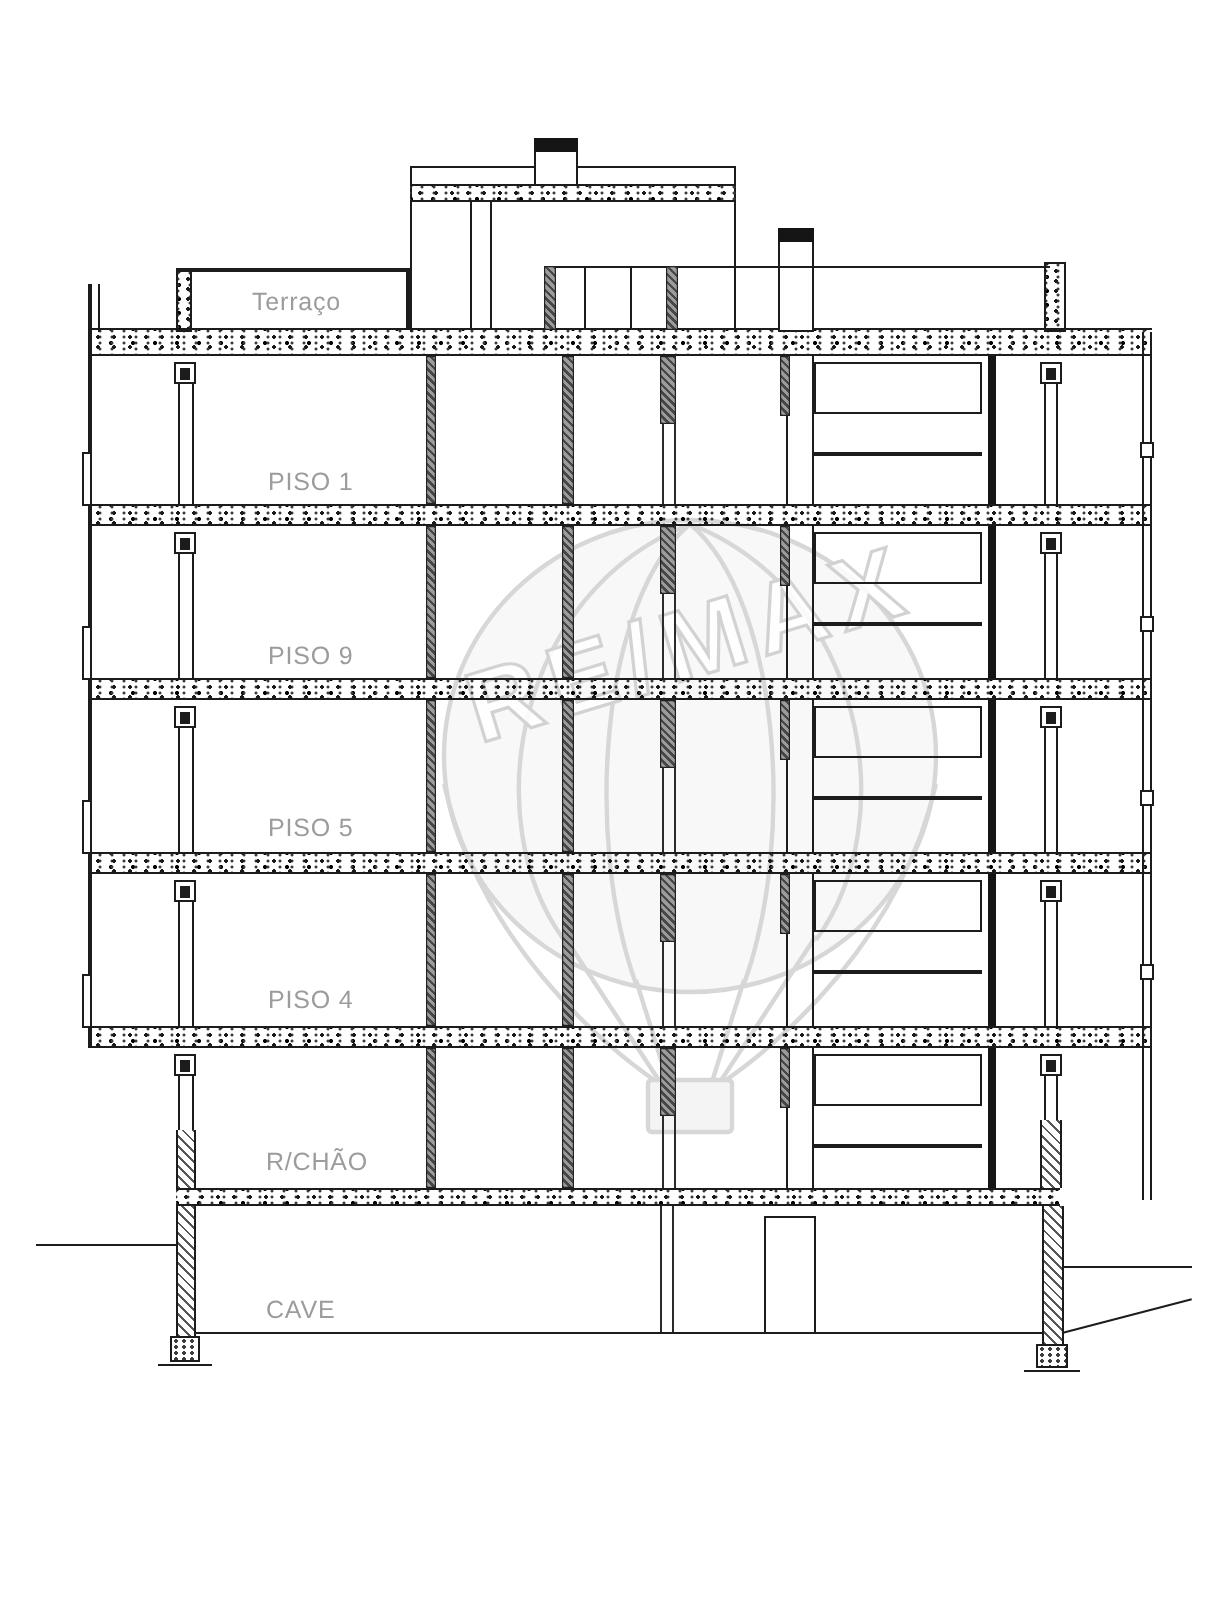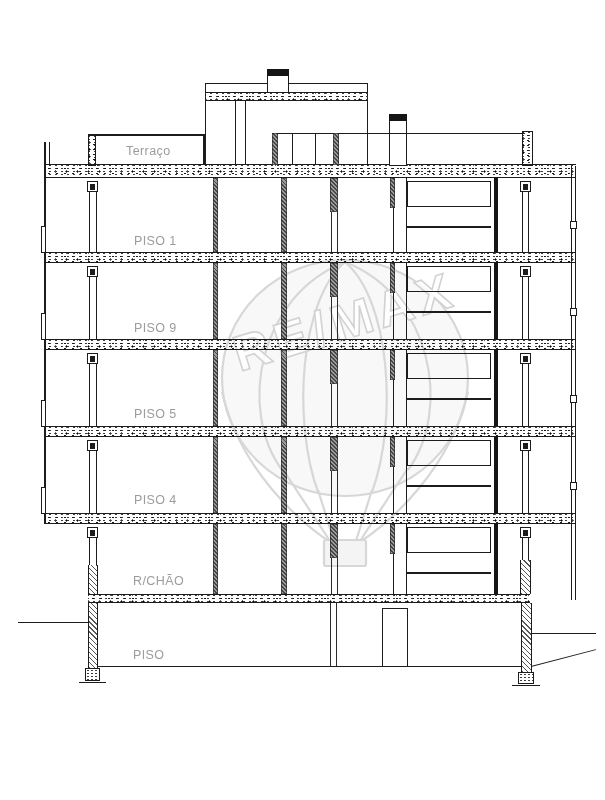--- a/index.html
+++ b/index.html
@@ -190,15 +190,15 @@
       <div class="abs hline" style="left: 512px; top: 684.5px; width: 28px; height: 1.5px;"></div>
       <div class="abs hline" style="left: 18px; top: 621.5px; width: 70px; height: 1px;"></div>
       <div class="abs hline" style="left: 531px; top: 633px; width: 65px; height: 1px;"></div>
       <div class="abs hline" style="left: 531px; top: 666px; width: 67px; height: 1px; transform: rotate(-14.6deg); transform-origin: 0px 50%;"></div>
       <div class="abs label" style="left: 126px; top: 144px; width: 80px; height: 16px;">Terraço</div>
       <div class="abs label" style="left: 134px; top: 234px; width: 80px; height: 16px;">PISO 1</div>
       <div class="abs label" style="left: 134px; top: 321px; width: 80px; height: 16px;">PISO 9</div>
       <div class="abs label" style="left: 134px; top: 407px; width: 80px; height: 16px;">PISO 5</div>
       <div class="abs label" style="left: 134px; top: 493px; width: 80px; height: 16px;">PISO 4</div>
       <div class="abs label" style="left: 133px; top: 574px; width: 80px; height: 16px;">R/CHÃO</div>
-      <div class="abs label" style="left: 133px; top: 648px; width: 80px; height: 16px;">PISO</div>
+      <div class="abs label" style="left: 133px; top: 648px; width: 80px; height: 16px;">CAVE</div>
     </div>
 </div>
 
 </body></html>

